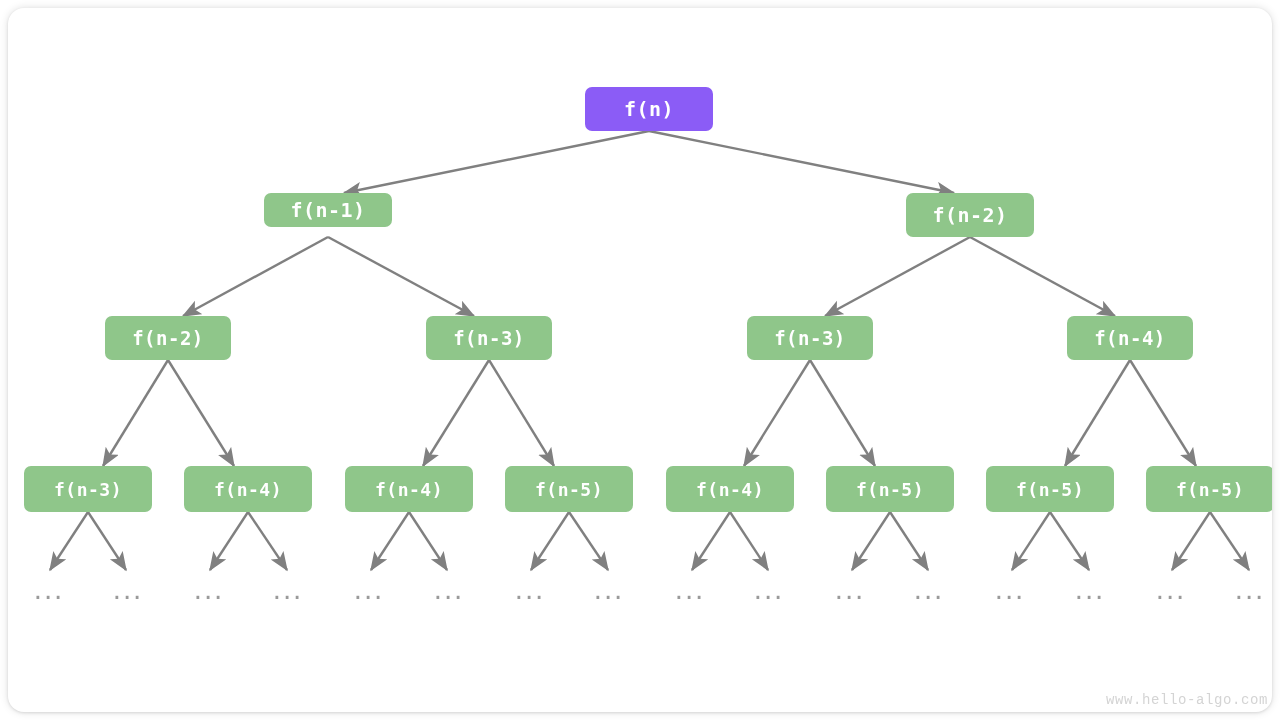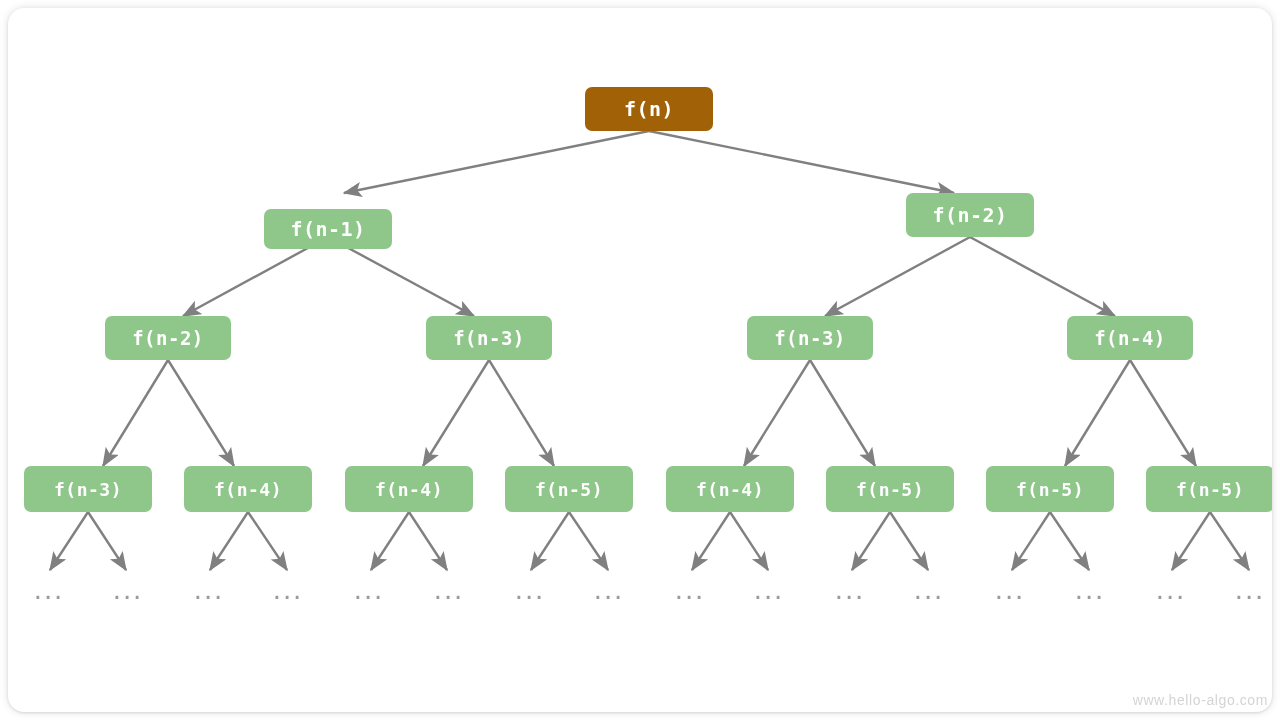--- a/index.html
+++ b/index.html
@@ -61,21 +61,21 @@
     font-weight: bold;
     text-align: center;
     line-height: 1;
     white-space: nowrap;
   }
   #watermark {
     position: absolute;
     right: 20px;
     bottom: 20px;
     color: #d4d4d4;
-    font-family: Liberation Sans, sans-serif;
+    font-family: Liberation Mono, monospace;
     font-size: 14px;
     letter-spacing: 0.6px;
     white-space: nowrap;
   }
 </style>
 </head>
 <body style="background: rgb(255, 255, 255);">
 
 <div id="card" style="background: rgb(255, 255, 255);">
   <div id="canvas">
@@ -114,22 +114,22 @@
           <line x1="882" y1="504" x2="844" y2="562" stroke="#808080" stroke-width="2.4" stroke-linecap="butt" marker-end="url(#arrowhead)"></line>
           <line x1="882" y1="504" x2="920" y2="562" stroke="#808080" stroke-width="2.4" stroke-linecap="butt" marker-end="url(#arrowhead)"></line>
           <line x1="1042" y1="504" x2="1004" y2="562" stroke="#808080" stroke-width="2.4" stroke-linecap="butt" marker-end="url(#arrowhead)"></line>
           <line x1="1042" y1="504" x2="1081" y2="562" stroke="#808080" stroke-width="2.4" stroke-linecap="butt" marker-end="url(#arrowhead)"></line>
           <line x1="1202" y1="504" x2="1164" y2="562" stroke="#808080" stroke-width="2.4" stroke-linecap="butt" marker-end="url(#arrowhead)"></line>
           <line x1="1202" y1="504" x2="1241" y2="562" stroke="#808080" stroke-width="2.4" stroke-linecap="butt" marker-end="url(#arrowhead)"></line>
         </g>
     </svg>
 
     <div id="nodes-group">
-        <div class="node" style="left: 577px; top: 79px; width: 128px; height: 44px; font-size: 20px; background: #a16207; color: rgb(255, 255, 255);">f(n)</div>
-        <div class="node" style="left: 256px; top: 185px; width: 128px; height: 40px; font-size: 20px; background: rgb(143, 198, 138); color: rgb(255, 255, 255); margin-top: 16px;">f(n-1)</div>
+        <div class="node" style="left: 577px; top: 79px; width: 128px; height: 44px; font-size: 20px; background: #8b5cf6; color: rgb(255, 255, 255);">f(n)</div>
+        <div class="node" style="left: 256px; top: 185px; width: 128px; height: 34px; font-size: 20px; background: rgb(143, 198, 138); color: rgb(255, 255, 255);">f(n-1)</div>
         <div class="node" style="left: 898px; top: 185px; width: 128px; height: 44px; font-size: 20px; background: rgb(143, 198, 138); color: rgb(255, 255, 255);">f(n-2)</div>
         <div class="node" style="left: 97px; top: 308px; width: 126px; height: 44px; font-size: 19px; background: rgb(143, 198, 138); color: rgb(255, 255, 255);">f(n-2)</div>
         <div class="node" style="left: 418px; top: 308px; width: 126px; height: 44px; font-size: 19px; background: rgb(143, 198, 138); color: rgb(255, 255, 255);">f(n-3)</div>
         <div class="node" style="left: 739px; top: 308px; width: 126px; height: 44px; font-size: 19px; background: rgb(143, 198, 138); color: rgb(255, 255, 255);">f(n-3)</div>
         <div class="node" style="left: 1059px; top: 308px; width: 126px; height: 44px; font-size: 19px; background: rgb(143, 198, 138); color: rgb(255, 255, 255);">f(n-4)</div>
         <div class="node" style="left: 16px; top: 458px; width: 128px; height: 46px; font-size: 18px; background: rgb(143, 198, 138); color: rgb(255, 255, 255);">f(n-3)</div>
         <div class="node" style="left: 176px; top: 458px; width: 128px; height: 46px; font-size: 18px; background: rgb(143, 198, 138); color: rgb(255, 255, 255);">f(n-4)</div>
         <div class="node" style="left: 337px; top: 458px; width: 128px; height: 46px; font-size: 18px; background: rgb(143, 198, 138); color: rgb(255, 255, 255);">f(n-4)</div>
         <div class="node" style="left: 497px; top: 458px; width: 128px; height: 46px; font-size: 18px; background: rgb(143, 198, 138); color: rgb(255, 255, 255);">f(n-5)</div>
         <div class="node" style="left: 658px; top: 458px; width: 128px; height: 46px; font-size: 18px; background: rgb(143, 198, 138); color: rgb(255, 255, 255);">f(n-4)</div>

